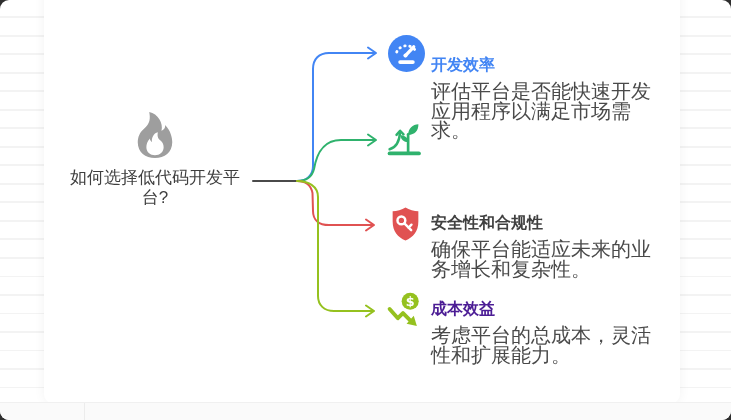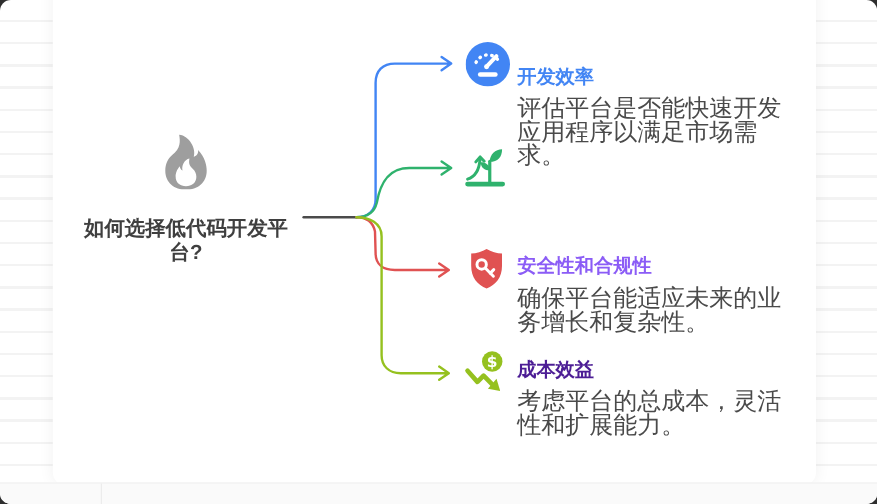--- a/index.html
+++ b/index.html
@@ -24,22 +24,22 @@
     background:#fafafa; border-top:1px solid #f0f0f0; z-index:6;
   }
   .bottom-bar-divider { position:absolute; left:84px; top:0; width:1px; height:17px; background:#ececec; }
   .links { position:absolute; left:250px; top:35px; z-index:3; }
   .root-node {
     position:absolute; left:52px; top:112px; width:206px; z-index:4;
     display:flex; flex-direction:column; align-items:center;
   }
   .root-icon { width:46px; height:46px; }
   .root-title {
-    margin-top:23px; width:186px; text-align:center;
-    font-size:17px; font-weight:bold; line-height:20px; color:#3f3f3f;
+    margin-top:10px; width:186px; text-align:center;
+    font-size:17px; font-weight:normal; line-height:20px; color:#3f3f3f;
   }
   .branch-icon { position:absolute; width:37px; height:37px; z-index:4; }
   .icon-1 { left:388px; top:35px; }
   .icon-2 { left:385px; top:121px; }
   .icon-3 { left:387px; top:206px; }
   .icon-4 { left:385px; top:292px; }
   .branch { position:absolute; left:431px; width:240px; z-index:4; }
   .branch-1 { top:42px;margin-top:12px; }
   .branch-2 { top:128px; }
   .branch-3 { top:212px; }
@@ -107,21 +107,21 @@
     <text x="24.5" y="13.4" font-size="12.5" font-weight="bold" text-anchor="middle" fill="#fff" font-family="DejaVu Sans, sans-serif">$</text>
     <path d="M4.5,16.5 L12.5,25.5 L17.5,20.5 L24.5,27.5" stroke="#95c11f" stroke-width="3.8" fill="none" stroke-linecap="round" stroke-linejoin="round"></path>
     <polygon points="31,33 21,31 28,23" fill="#95c11f"></polygon>
   </svg>
 
   <div class="branch branch-1">
     <h3 style="color: rgb(66, 133, 244);">开发效率</h3>
     <p>评估平台是否能快速开发应用程序以满足市场需求。</p>
   </div>
   <div class="branch branch-3">
-    <h3 style="color: #8b5cf6;">安全性和合规性</h3>
+    <h3 style="color: #404040;">安全性和合规性</h3>
     <p>确保平台能适应未来的业务增长和复杂性。</p>
   </div>
   <div class="branch branch-4">
     <h3 style="color: #4c1d95;">成本效益</h3>
     <p>考虑平台的总成本，灵活性和扩展能力。</p>
   </div>
 
   <div class="bottom-bar">
     <div class="bottom-bar-divider"></div>
   </div>

